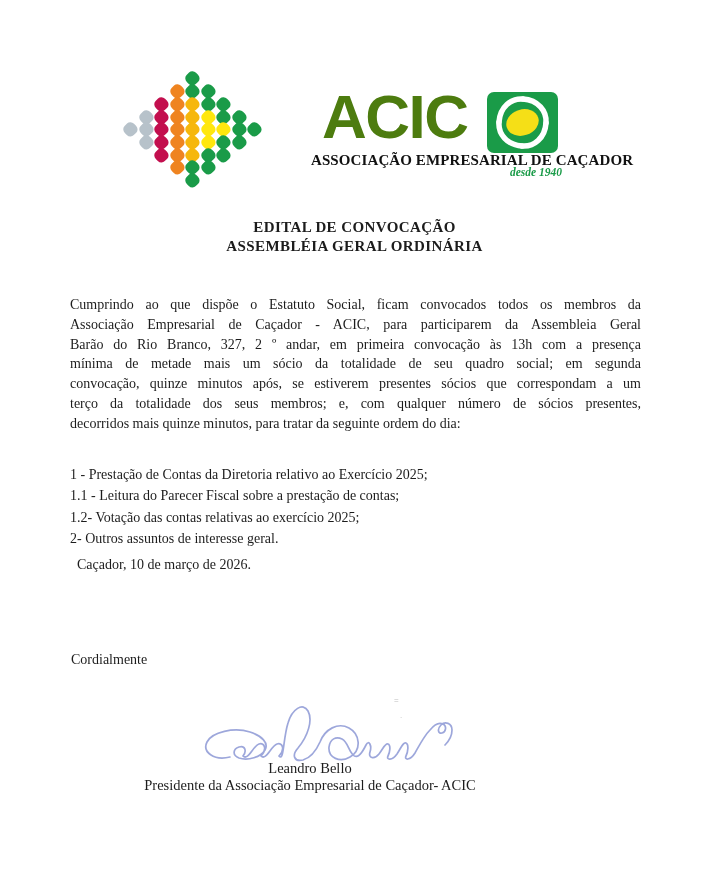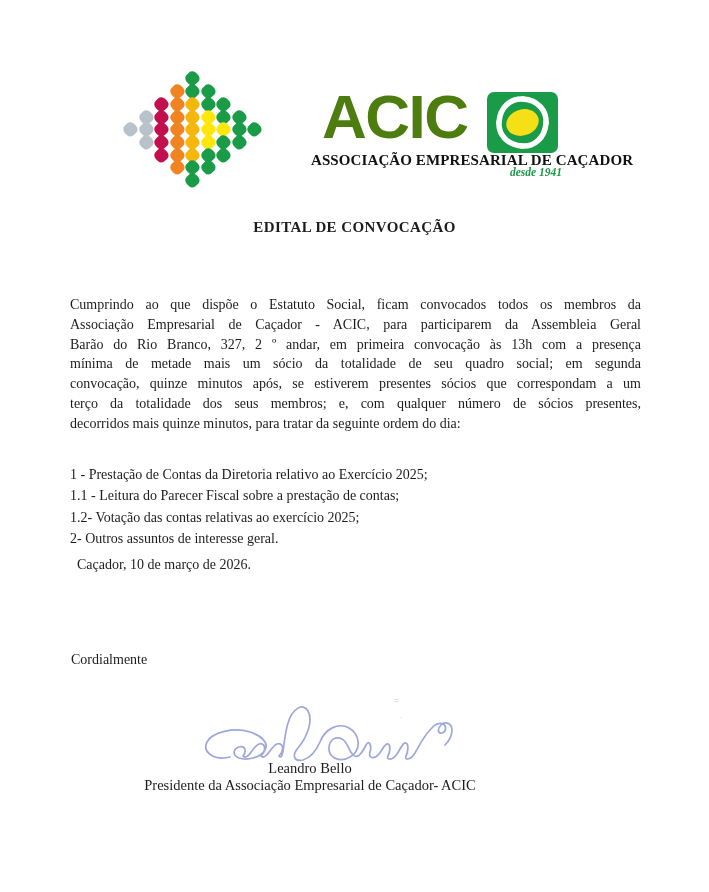--- a/index.html
+++ b/index.html
@@ -118,24 +118,25 @@
     <g stroke="#ffffff" stroke-width="5.5" fill="none" stroke-linecap="round">
       <path d="M 36 7 C 51 8 60 19 59 31"></path>
       <path d="M 36 7 C 51 8 60 19 59 31" transform="rotate(90 35.5 30.5)"></path>
       <path d="M 36 7 C 51 8 60 19 59 31" transform="rotate(180 35.5 30.5)"></path>
       <path d="M 36 7 C 51 8 60 19 59 31" transform="rotate(270 35.5 30.5)"></path>
     </g>
     <ellipse cx="35.5" cy="30.5" rx="16.5" ry="13" transform="rotate(-18 35.5 30.5)" fill="#f5df17"></ellipse>
   </svg>
 
   <div class="brand-subtitle" style="color: rgb(17, 17, 17);">ASSOCIAÇÃO EMPRESARIAL DE CAÇADOR</div>
-  <div class="brand-tagline" style="color: rgb(26, 155, 72);">desde 1941</div>
+  <div class="brand-tagline" style="color: rgb(26, 155, 72);">desde 1940</div>
 
   <div class="doc-title">
     <div>EDITAL DE CONVOCAÇÃO</div>
+    <div>ASSEMBLÉIA GERAL ORDINÁRIA</div>
   </div>
 
   <div class="paragraph">
     <div class="jline">Cumprindo ao que dispõe o Estatuto Social, ficam convocados todos os membros da</div>
     <div class="jline">Associação Empresarial de Caçador - ACIC, para participarem da Assembleia Geral</div>
     <div class="jline">Barão do Rio Branco, 327, 2 º andar, em primeira convocação às 13h com a presença</div>
     <div class="jline">mínima de metade mais um sócio da totalidade de seu quadro social; em segunda</div>
     <div class="jline">convocação, quinze minutos após, se estiverem presentes sócios que correspondam a um</div>
     <div class="jline">terço da totalidade dos seus membros; e, com qualquer número de sócios presentes,</div>
     <div class="plainline">decorridos mais quinze minutos, para tratar da seguinte ordem do dia:</div>

